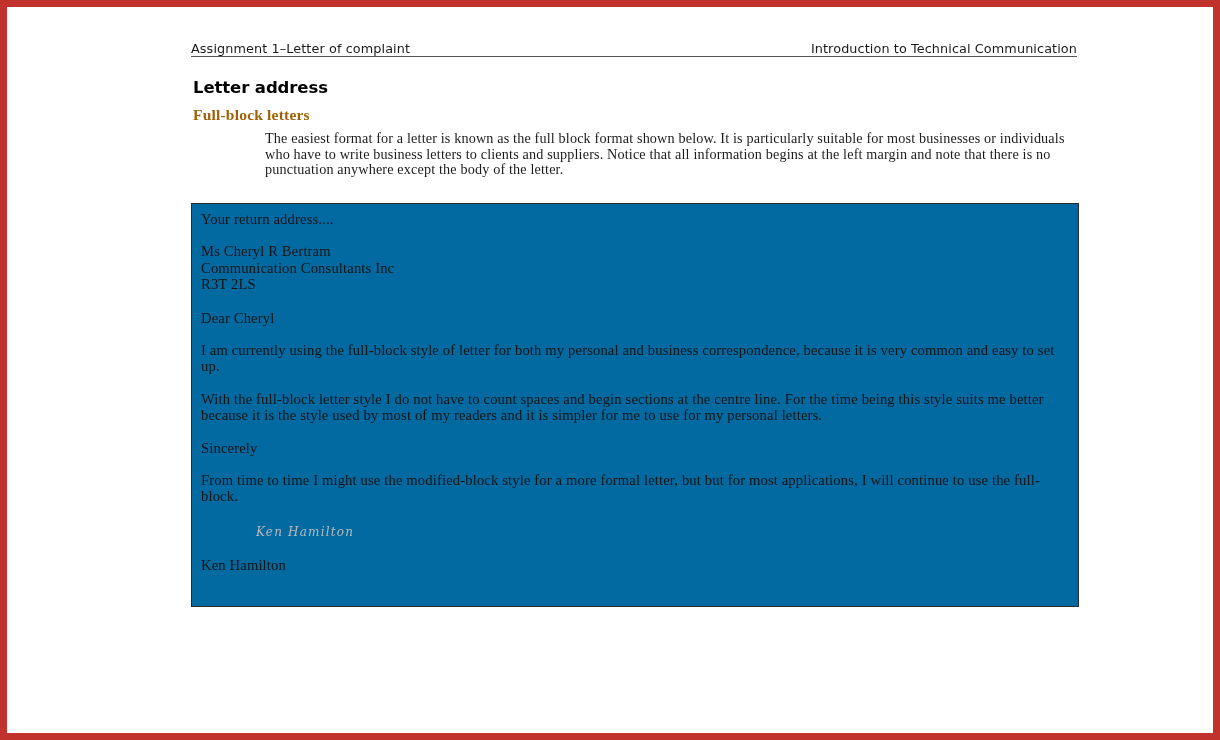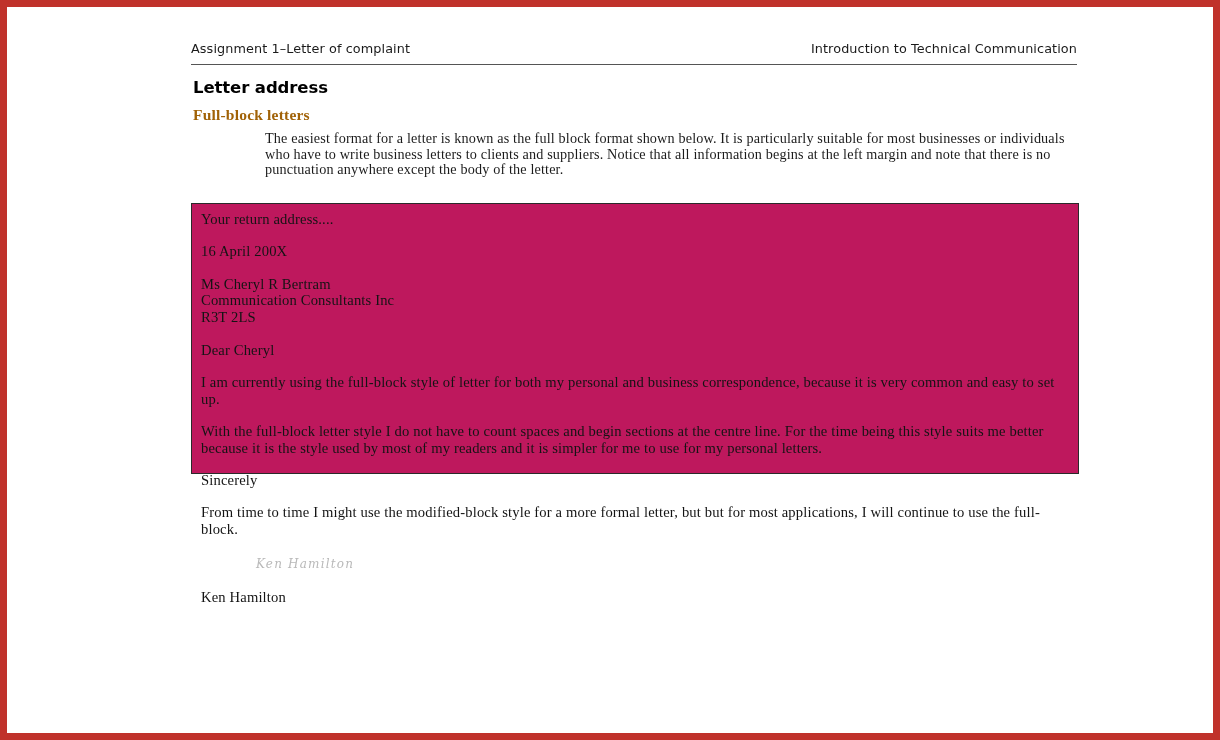--- a/index.html
+++ b/index.html
@@ -38,21 +38,21 @@
   
   .doc-header {
     position: absolute;
     left: 184px;
     top: 34px;
     width: 886px;
     display: flex;
     justify-content: space-between;
     align-items: flex-end;
     border-bottom: 1.6px solid #555555;
-    padding-bottom: 8px;
+    padding-bottom: 0;
     font-family: "DejaVu Sans", sans-serif;
     font-size: 12.8px;
     color: #1a1a1a;
     letter-spacing: 0.1px;
   }
   .doc-header .hdr-left { white-space: nowrap; }
   .doc-header .hdr-right { white-space: nowrap; }
 
   
   .h-section {
@@ -89,24 +89,24 @@
     text-align: left;
     letter-spacing: 0.15px;
   }
 
   
   .letter-box {
     position: absolute;
     left: 184px;
     top: 196px;
     width: 888px;
-    height: 271px;
+    height: 404px;
     box-sizing: border-box;
     border: 1.4px solid #2a2a2a;
-    background: #be185d;
+    background: #0369a1;
   }
   .letter-body {
     position: absolute;
     left: 9px;
     top: 7px;
     right: 12px;
     font-family: "Liberation Serif", serif;
     font-size: 14.6px;
     line-height: 16.4px;
     color: #141414;
@@ -161,21 +161,20 @@
     <div class="h-section">Letter address</div>
     <div class="h-sub">Full-block letters</div>
 
     <div class="intro">The easiest format for a letter is known as the full block format shown below. It is particularly suitable for most businesses or individuals who have to write business letters to clients and suppliers. Notice that all information begins at the left margin and note that there is no punctuation anywhere except the body of the letter.</div>
 
     <div class="letter-box">
       <div class="letter-body">
 
         <p class="lb-para">Your return address....</p>
 
-        <p class="lb-para">16 April 200X</p>
 
         <div class="lb-block">
           <span class="lb-line">Ms Cheryl R Bertram</span>
           <span class="lb-line">Communication Consultants Inc</span>
           <span class="lb-line">R3T 2LS</span>
         </div>
 
         <p class="lb-para">Dear Cheryl</p>
 
         <p class="lb-para">I am currently using the full-block style of letter for both my personal and business correspondence, because it is very common and easy to set up.</p>

